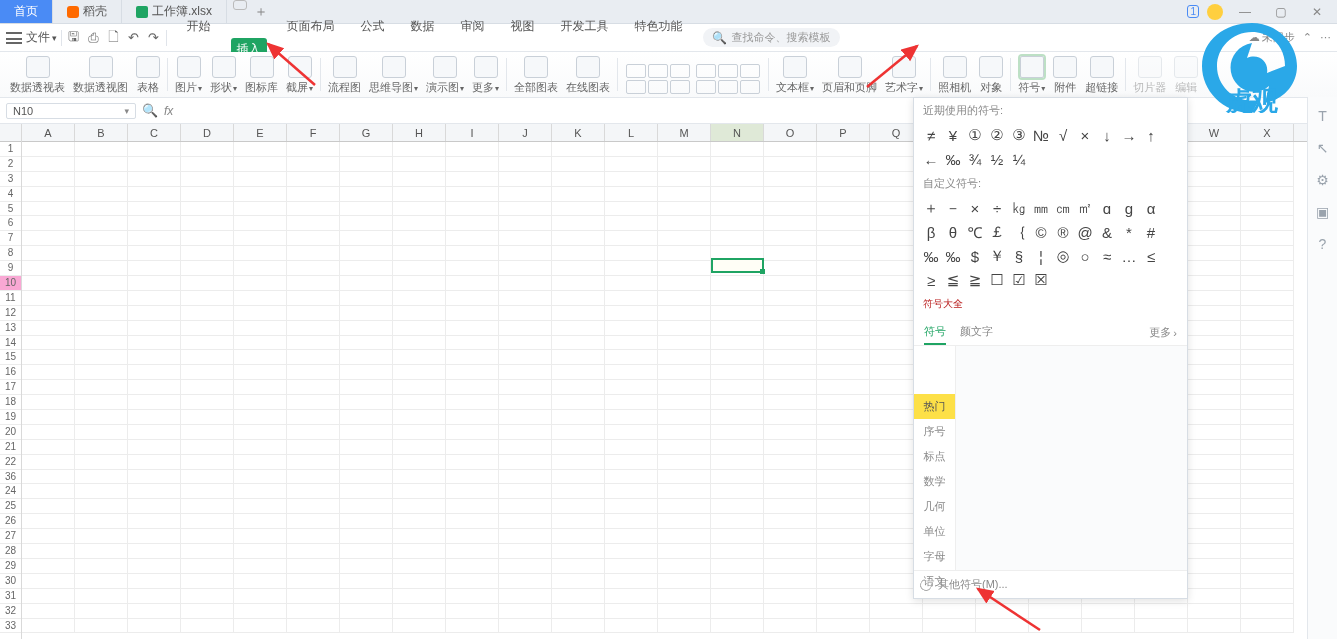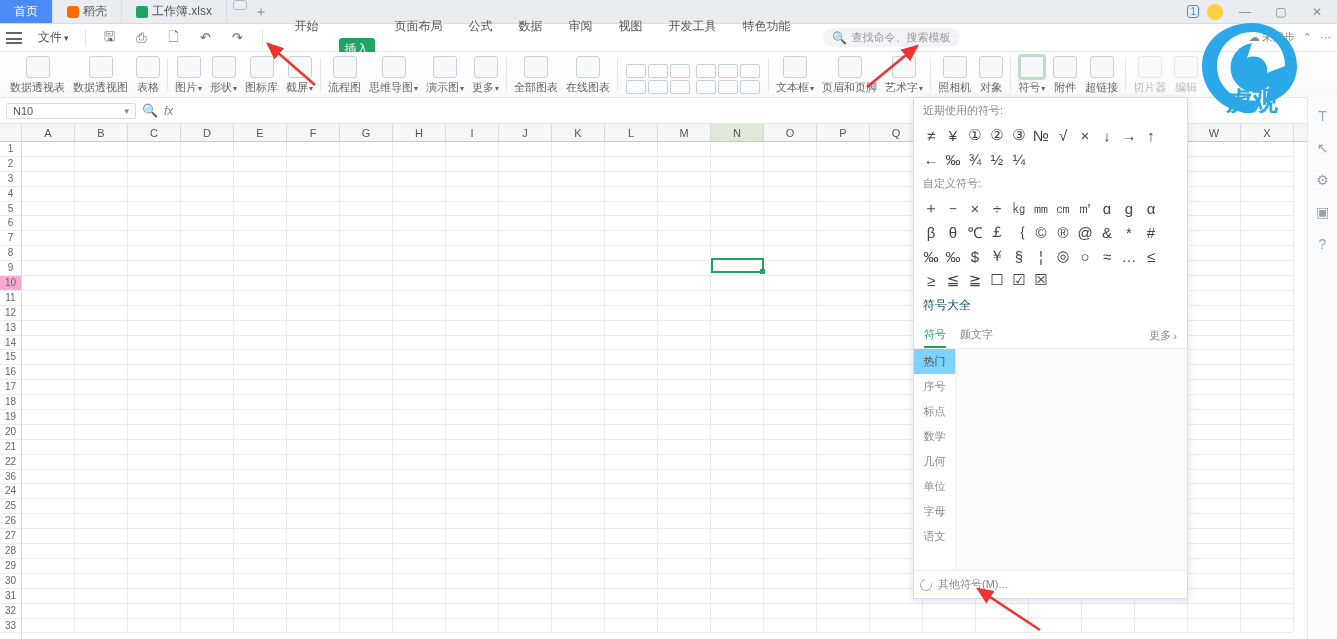--- a/index.html
+++ b/index.html
@@ -13,21 +13,21 @@
 .ic-dao { background: #ff6a00; border-radius: 3px; }
 .ic-xls { background: #1fa463; border-radius: 2px; }
 .tab-new { width: 28px; display:flex; align-items:center; justify-content:center; color:#888; font-size:14px;}
 .tabbar-right { margin-left: auto; display: flex; align-items: center; gap: 8px; padding: 0 6px; }
 .wc { width:28px; height:18px; display:flex; align-items:center; justify-content:center; font-size:12px; color:#888;}
 .cloud-1 { color:#4a8bf5; border:1px solid #4a8bf5; border-radius:3px; font-size:10px; padding:0 2px;}
 .face { width:16px;height:16px;border-radius:50%;background:#ffcf3f;}
 .tabbar .speech { width:14px;height:10px;border:1px solid #bbb;border-radius:3px; margin-left:6px;}
 
 
-.qat { height: 28px; display: flex; align-items: center; padding: 0 6px; background: #fff; border-bottom: 1px solid #e3e7ec; font-size: 12px; color: #555; gap: 16px; }
+.qat { height: 28px; display: flex; align-items: center; padding: 0 6px; background: #fff; border-bottom: 1px solid #e3e7ec; font-size: 12px; color: #555; gap: 4px; }
 .burger { width:16px;height:12px;border-top:2px solid #666;border-bottom:2px solid #666;position:relative;}
 .burger:after{content:"";position:absolute;left:0;right:0;top:4px;border-top:2px solid #666;}
 .file-btn { display:flex;align-items:center;gap:2px;}
 .file-btn .dd{font-size:9px;}
 .qic { width:16px;height:16px;display:flex;align-items:center;justify-content:center;font-size:13px;color:#666;}
 .sep { width:1px;height:16px;background:#e0e4ea;}
 .rtabs { display:flex;gap:14px;margin-left:10px;}
 .rtab { padding:3px 6px;border-radius:3px;}
 .rtab.on { background:#1fa463;color:#fff;margin-top:23px;}
 .search { margin-left:10px;display:flex;align-items:center;background:#f1f3f6;border-radius:11px;padding:2px 10px;color:#999;font-size:11px;gap:4px;}
@@ -77,21 +77,21 @@
 .sph{padding:5px 9px;font-size:11px;color:#888;}
 .symrow{display:flex;flex-wrap:wrap;padding:0 6px;}
 .sym{width:22px;height:24px;display:flex;align-items:center;justify-content:center;font-size:15px;color:#444;cursor:pointer;border-radius:2px;}
 .sptabs{display:flex;gap:14px;padding:4px 10px 0;font-size:11px;border-bottom:1px solid #eee;}
 .sptab{padding:4px 0;color:#888;cursor:pointer;}
 .sptab.on{color:#1fa463;border-bottom:2px solid #1fa463;}
 .more{margin-left:auto;color:#888;display:flex;align-items:center;gap:2px;}
 .catpane{display:flex;flex:1;min-height:0;}
 .catlist{width:42px;border-right:1px solid #eee;}
 .cat{padding:5px 0;text-align:center;font-size:11px;color:#888;cursor:pointer;}
-.cat.on{background:#7dd3fc;color:#555;}
+.cat.on{background:#fde047;color:#555;margin-top:48px;}
 .catbody{flex:1;background:#fafbfc;}
 .spfoot{border-top:1px solid #eee;padding:6px 6px;font-size:11px;color:#888;display:flex;align-items:center;gap:6px;}
 .om{width:12px;height:12px;border:1.5px solid #aaa;border-radius:50%;border-top-color:transparent;transform:rotate(30deg);}
 
 
 .rail{position:absolute;right:0;top:97px;width:30px;bottom:0;border-left:1px solid #e3e7ec;background:#fafbfc;display:flex;flex-direction:column;align-items:center;gap:14px;padding-top:10px;color:#9aa3ad;font-size:14px;}
 .rail .ri{width:18px;height:18px;display:flex;align-items:center;justify-content:center;}
 
 
 .arrow{position:absolute;pointer-events:none;}
@@ -1285,21 +1285,21 @@
       <span class="sym">≈</span>
       <span class="sym">…</span>
       <span class="sym">≤</span>
       <span class="sym">≥</span>
       <span class="sym">≦</span>
       <span class="sym">≧</span>
       <span class="sym">☐</span>
       <span class="sym">☑</span>
       <span class="sym">☒</span>
     </div>
-  <div class="sph" style="font-size:12px;color:#0c4a6e;">符号大全</div>
+  <div class="sph" style="font-size:10px;color:#b91c1c;">符号大全</div>
   <div class="sptabs">
     <span class="sptab on">符号</span>
     <span class="sptab">颜文字</span>
     <span class="more">
       <span>更多</span>
       <span>›</span>
     </span>
   </div>
   <div class="catpane">
     <div class="catlist">

